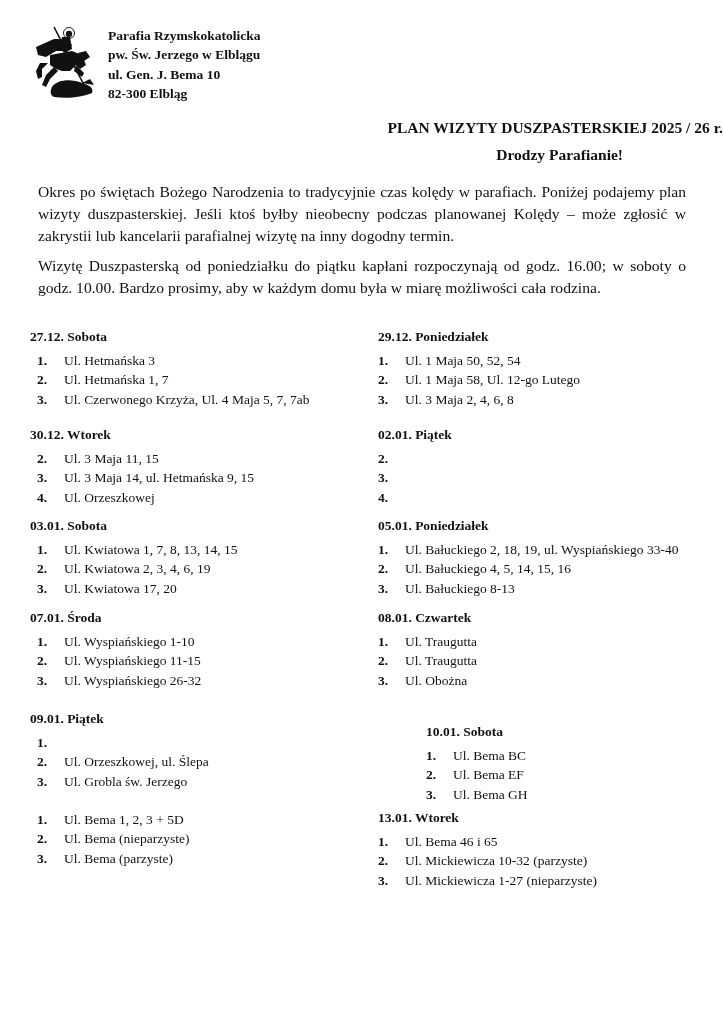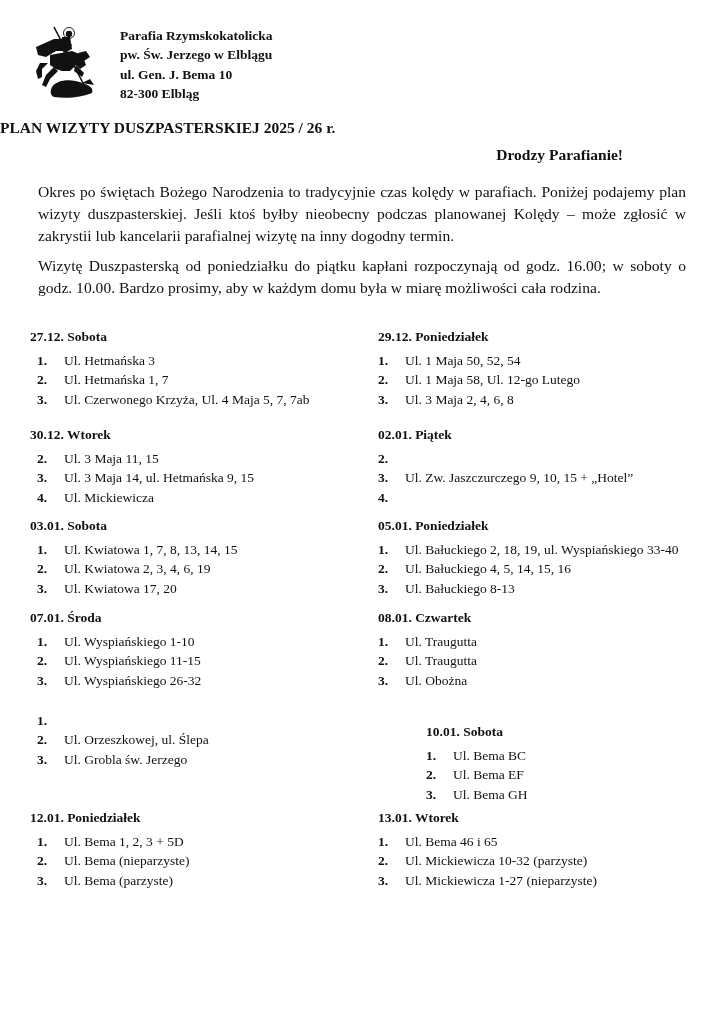--- a/index.html
+++ b/index.html
@@ -1,20 +1,20 @@
 <!DOCTYPE html>
 <html><head>
 <meta charset="utf-8">
 <style>
   html, body { margin:0; padding:0; background:#ffffff; }
   body { width:723px; height:1024px; position:relative; overflow:hidden; font-family:"Liberation Serif", serif; color:#111; }
   .logo { position:absolute; left:32px; top:25px; width:64px; height:76px; }
   .addr { position:absolute; left:108px; top:26px; font-weight:bold; font-size:13.5px; line-height:19.3px; }
-  .addr div { white-space:nowrap;margin-left:12px; }
-  .title { position:absolute; left:0; width:723px; top:119px; text-align:left; font-weight:bold; font-size:15.5px; }
+  .addr div { white-space:nowrap; }
+  .title { position:absolute; left:0; width:723px; top:119px; text-align:right; font-weight:bold; font-size:15.5px; }
   .subtitle { position:absolute; left:0; width:623px; top:146px; text-align:right; font-weight:bold; font-size:15.5px; }
   .intro { position:absolute; left:30px; width:664px; top:173px; font-size:15.6px; line-height:22px; text-align:justify; }
   .intro p { margin:8px; }
   .col { position:absolute; width:340px; }
   .col.left { left:30px; }
   .col.right { left:378px; }
   .section { position:absolute; left:0; width:345px; }
   .day { font-weight:bold; font-size:13.5px; line-height:16px; margin-bottom:6px; white-space:nowrap; }
   .item { font-size:13.5px; line-height:19.3px; white-space:nowrap; display:flex; }
   .item .num { font-weight:bold; width:27px; flex:none; }
@@ -86,21 +86,21 @@
       <div class="item">
         <span class="num">2.</span>
         <span class="txt">Ul. 3 Maja 11, 15</span>
       </div>
       <div class="item">
         <span class="num">3.</span>
         <span class="txt">Ul. 3 Maja 14, ul. Hetmańska 9, 15</span>
       </div>
       <div class="item">
         <span class="num">4.</span>
-        <span class="txt">Ul. Mickiewicza</span>
+        <span class="txt">Ul. Orzeszkowej</span>
       </div>
     </div>
     <div class="section" style="top: 189px;">
       <div class="day">03.01. Sobota</div>
       <div class="item">
         <span class="num">1.</span>
         <span class="txt">Ul. Kwiatowa 1, 7, 8, 13, 14, 15</span>
       </div>
       <div class="item">
         <span class="num">2.</span>
@@ -120,34 +120,34 @@
       <div class="item">
         <span class="num">2.</span>
         <span class="txt">Ul. Wyspiańskiego 11-15</span>
       </div>
       <div class="item">
         <span class="num">3.</span>
         <span class="txt">Ul. Wyspiańskiego 26-32</span>
       </div>
     </div>
     <div class="section" style="top: 382px;">
+      <div class="day">09.01. Piątek</div>
       <div class="item">
         <span class="num">1.</span>
       </div>
       <div class="item">
         <span class="num">2.</span>
         <span class="txt">Ul. Orzeszkowej, ul. Ślepa</span>
       </div>
       <div class="item">
         <span class="num">3.</span>
         <span class="txt">Ul. Grobla św. Jerzego</span>
       </div>
     </div>
     <div class="section" style="top: 481px;">
-      <div class="day">12.01. Poniedziałek</div>
       <div class="item">
         <span class="num">1.</span>
         <span class="txt">Ul. Bema 1, 2, 3 + 5D</span>
       </div>
       <div class="item">
         <span class="num">2.</span>
         <span class="txt">Ul. Bema (nieparzyste)</span>
       </div>
       <div class="item">
         <span class="num">3.</span>
@@ -171,21 +171,20 @@
         <span class="txt">Ul. 3 Maja 2, 4, 6, 8</span>
       </div>
     </div>
     <div class="section" style="top: 98px;">
       <div class="day">02.01. Piątek</div>
       <div class="item">
         <span class="num">2.</span>
       </div>
       <div class="item">
         <span class="num">3.</span>
-        <span class="txt">Ul. Zw. Jaszczurczego 9, 10, 15 + „Hotel”</span>
       </div>
       <div class="item">
         <span class="num">4.</span>
       </div>
     </div>
     <div class="section" style="top: 189px;">
       <div class="day">05.01. Poniedziałek</div>
       <div class="item">
         <span class="num">1.</span>
         <span class="txt">Ul. Bałuckiego 2, 18, 19, ul. Wyspiańskiego 33-40</span>

